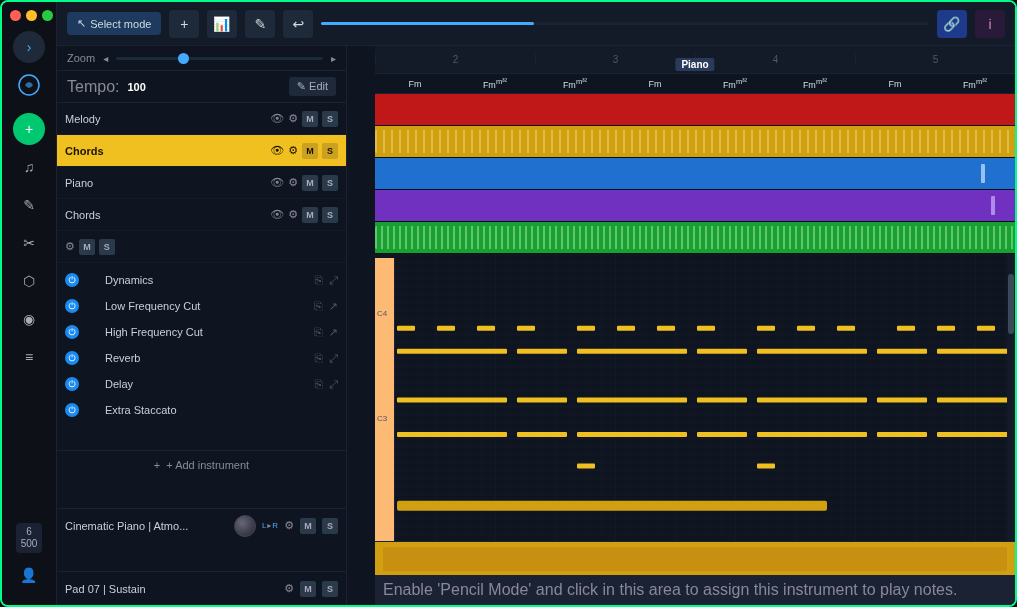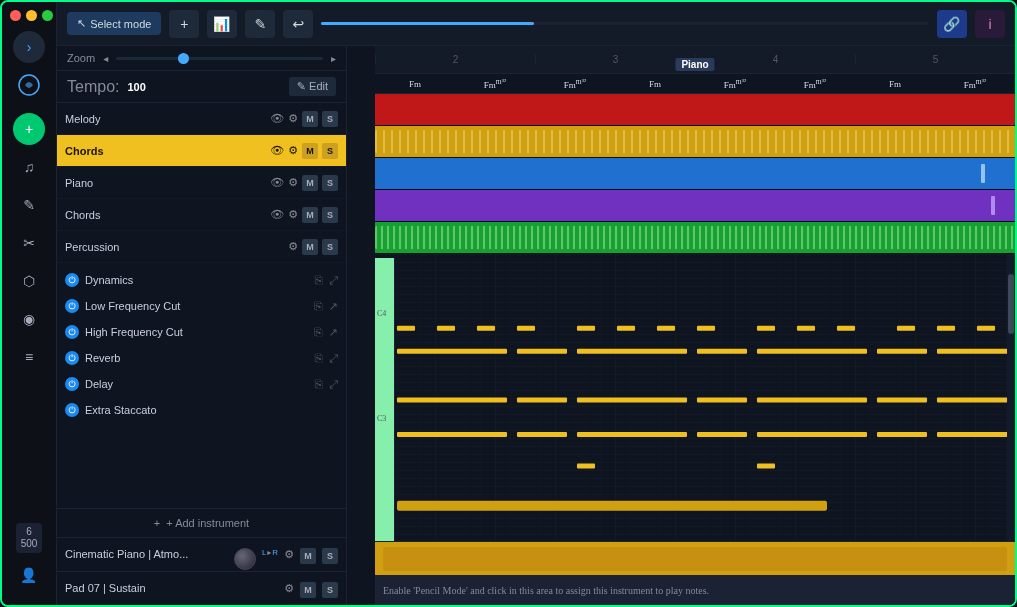--- a/index.html
+++ b/index.html
@@ -244,43 +244,44 @@
       height: 14px;
       border-radius: 50%;
       background: #1a8af0;
       display: flex;
       align-items: center;
       justify-content: center;
       font-size: 9px;
       color: #fff;
       flex-shrink: 0;
     }
-    .effect-name { flex: 1; font-size: 11px; color: #ccd; }
+    .effect-name { flex: 1; font-size: 11px; color: #ccd; margin-left: 20px; }
     .effect-copy { color: #556; font-size: 11px; cursor: pointer; }
     .effect-expand { color: #556; font-size: 11px; cursor: pointer; }
     
     .add-instrument-btn {
       display: flex;
       align-items: center;
       justify-content: center;
       gap: 6px;
       padding: 8px;
       color: #889;
       font-size: 11px;
       cursor: pointer;
       border-top: 1px solid #1a2233;
     }
     
     .instrument-row {
       display: flex;
-      align-items: flex-start;
-      padding: 10px 8px;
+      align-items: center;
+      padding: 0 8px;
       height: 34px;
       border-top: 1px solid #1a2233;
       gap: 6px;
+      margin-top: 29px;
     }
     .instrument-name {
       flex: 1;
       font-size: 11px;
       color: #ccd;
       white-space: nowrap;
       overflow: hidden;
       text-overflow: ellipsis;
     }
     .knob {
@@ -326,21 +327,20 @@
       font-size: 10px;
       color: #556;
       border-left: 1px solid #1a2233;
     }
     .tracks-grid {
       flex: 1;
       display: flex;
       flex-direction: column;
       overflow-y: hidden;
       position: relative;
-      font-family: Liberation Serif, serif;
     }
     
     .track-bar {
       height: 32px;
       flex-shrink: 0;
       position: relative;
       display: flex;
       align-items: center;
       border-bottom: 1px solid #0a0f1a;
     }
@@ -472,21 +472,20 @@
         <div class="track-row">
           <span class="track-name">Chords</span>
           <div class="track-controls">
             <span class="track-icon">👁</span>
             <span class="track-icon">⚙</span>
             <button class="track-btn btn-m">M</button>
             <button class="track-btn btn-s">S</button>
           </div>
         </div>
         <div class="track-row">
-          <span class="track-name">Percussion</span>
           <div class="track-controls">
             <span class="track-icon">⚙</span>
             <button class="track-btn btn-m">M</button>
             <button class="track-btn btn-s">S</button>
           </div>
         </div>
 
         <div class="effects-list">
           <div class="effect-row">
             <div class="effect-power">⏻</div>
@@ -606,21 +605,21 @@
                 </pattern>
                 <pattern id="vlines2" width="15" height="100%" patternUnits="userSpaceOnUse">
                   <line x1="0" y1="0" x2="0" y2="2000" stroke="#161e2e" stroke-width="0.3"></line>
                 </pattern>
               </defs>
               <rect width="100%" height="100%" fill="url(#hlines)"></rect>
               <rect width="100%" height="100%" fill="url(#vlines)"></rect>
               <rect width="100%" height="100%" fill="url(#vlines2)"></rect>
             </svg>
 
-            <div style="position:absolute;left:0;top:4px;bottom:0;width:20px;background:#86efac;z-index:2;border-right:1px solid #1a2233;">
+            <div style="position:absolute;left:0;top:4px;bottom:0;width:20px;background:#fdba74;z-index:2;border-right:1px solid #1a2233;">
               <div style="position:absolute;top:18%;font-size:8px;color:#556;left:2px;">C4</div>
               <div style="position:absolute;top:55%;font-size:8px;color:#556;left:2px;">C3</div>
             </div>
 
             <div style="position:absolute;left:22px;top:15%;right:2px;bottom:85%;background:rgba(240,192,32,0.85);border-radius:1px;">
               
             </div>
 
             <svg style="position:absolute;left:20px;top:0;right:0;bottom:0;" width="calc(100% - 20px)" height="100%">
 
@@ -671,19 +670,19 @@
 
             <div style="position:absolute;right:0;top:0;bottom:0;width:8px;background:#131b28;">
               <div style="width:6px;height:60px;background:#3a4a5a;border-radius:3px;margin:1px;margin-top:20px;"></div>
             </div>
           </div>
 
           <div style="height:34px;background:#d0a010;display:flex;align-items:center;padding:0 8px;border-top:1px solid #1a2233;flex-shrink:0;">
             <div style="flex:1;background:#c89010;height:24px;border-radius:2px;"></div>
           </div>
           <div style="height:30px;background:#1a2233;display:flex;align-items:center;padding:0 8px;flex-shrink:0;">
-            <span style="font-size:10px;color:#889;">Enable 'Pencil Mode' and click in this area to assign this instrument to play notes.</span>
+            <span style="font-size:16px;color:#889;">Enable 'Pencil Mode' and click in this area to assign this instrument to play notes.</span>
           </div>
         </div>
       </div>
     </div>
   </div>
 </div>
 
 </body></html>

